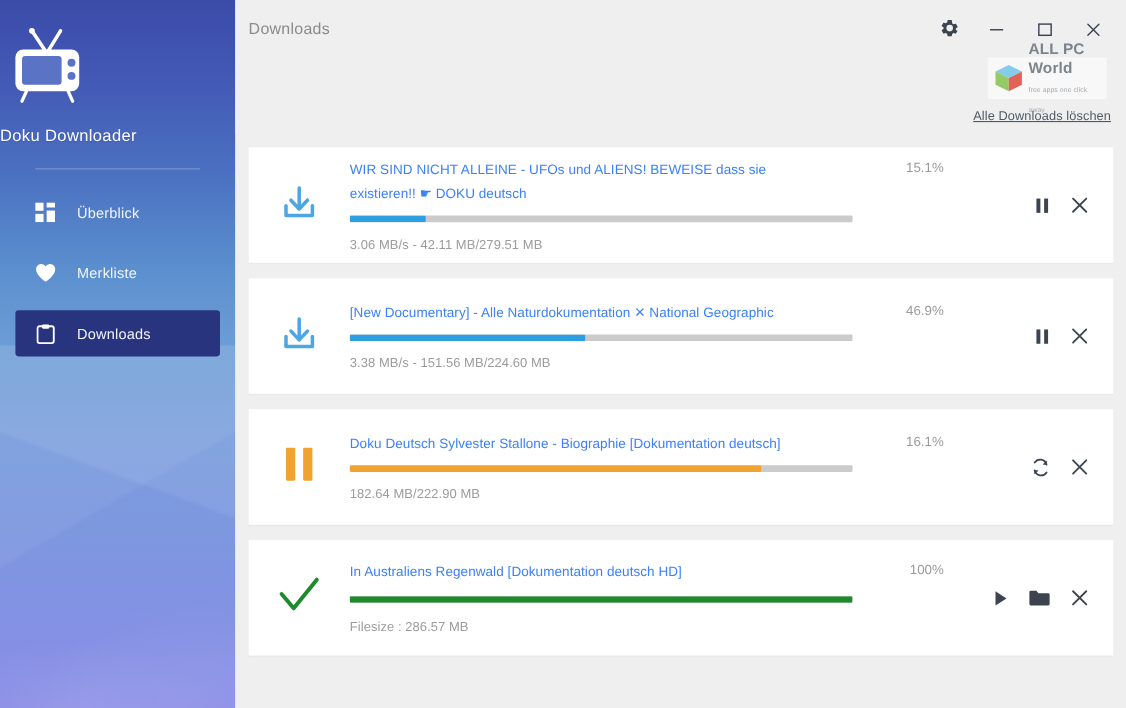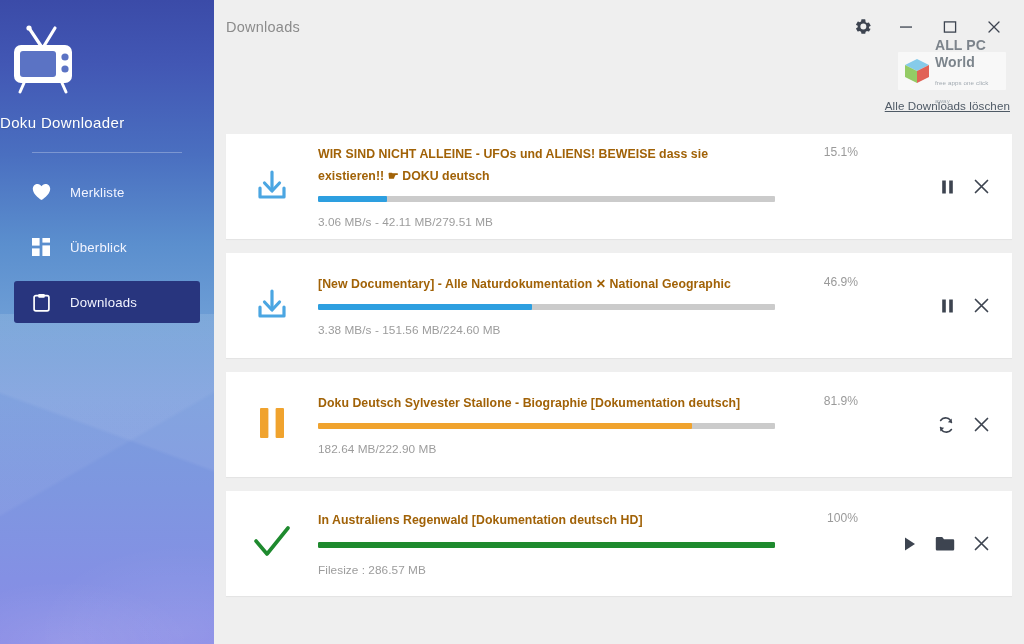--- a/index.html
+++ b/index.html
@@ -187,25 +187,24 @@
     flex-direction: column;
     justify-content: center;
   }
   .row-head {
     display: flex;
     align-items: flex-start;
     justify-content: space-between;
   }
   .dl-title {
     font-size: 12.3px;
-    color: #a16207;
+    color: #3b82f6;
     line-height: 1.72;
     letter-spacing: .05px;
     max-width: 430px;
-    font-weight: bold;
   }
   .dl-pct {
     font-size: 12.1px;
     color: #9a9a9a;
     white-space: nowrap;
     padding-top: 1px;
     margin-right: 6px;
   }
   .bar-track {
     margin-top: 9px;
@@ -260,37 +259,37 @@
           </svg>
         </span>
         <div class="brand-name">Doku Downloader</div>
       </div>
       <div class="brand-divider"></div>
 
       <nav class="nav">
 
         <div class="nav-item">
           <span class="nav-icon">
-            <svg width="19" height="18" viewBox="0 0 19 18">
-              <path d="M9.5 17 C9.5 17 0.8 11.6 0.8 5.9 C0.8 2.8 3.1 0.9 5.6 0.9 C7.3 0.9 8.8 1.9 9.5 3.2 C10.2 1.9 11.7 0.9 13.4 0.9 C15.9 0.9 18.2 2.8 18.2 5.9 C18.2 11.6 9.5 17 9.5 17 Z" fill="#ffffff"></path>
-            </svg>
-          </span>
-          <span>Merkliste</span>
-        </div>
-
-        <div class="nav-item">
-          <span class="nav-icon">
             <svg width="18" height="18" viewBox="0 0 18 18">
               <rect x="0" y="0" width="7.6" height="7.6" fill="#ffffff"></rect>
               <rect x="10.4" y="0" width="7.6" height="4.6" fill="#ffffff"></rect>
               <rect x="0" y="10.4" width="7.6" height="7.6" fill="#ffffff"></rect>
               <rect x="10.4" y="7.4" width="7.6" height="10.6" fill="#ffffff"></rect>
             </svg>
           </span>
           <span>Überblick</span>
+        </div>
+
+        <div class="nav-item">
+          <span class="nav-icon">
+            <svg width="19" height="18" viewBox="0 0 19 18">
+              <path d="M9.5 17 C9.5 17 0.8 11.6 0.8 5.9 C0.8 2.8 3.1 0.9 5.6 0.9 C7.3 0.9 8.8 1.9 9.5 3.2 C10.2 1.9 11.7 0.9 13.4 0.9 C15.9 0.9 18.2 2.8 18.2 5.9 C18.2 11.6 9.5 17 9.5 17 Z" fill="#ffffff"></path>
+            </svg>
+          </span>
+          <span>Merkliste</span>
         </div>
 
         <div class="nav-item active">
           <span class="nav-icon">
             <svg width="17" height="19" viewBox="0 0 17 19">
               <rect x="1.1" y="2.6" width="14.8" height="15.3" rx="1.8" fill="none" stroke="#ffffff" stroke-width="1.7"></rect>
               <rect x="5.2" y="0.9" width="6.6" height="3.9" rx="1" fill="#ffffff"></rect>
             </svg>
           </span>
           <span>Downloads</span>
@@ -430,21 +429,21 @@
           <span>
             <svg width="34" height="36" viewBox="0 0 34 36">
               <rect x="5" y="3" width="8.4" height="30" rx="1" fill="#f0a32e"></rect>
               <rect x="20.6" y="3" width="8.4" height="30" rx="1" fill="#f0a32e"></rect>
             </svg>
           </span>
         </div>
         <div class="card-body">
           <div class="row-head">
             <div class="dl-title">Doku Deutsch Sylvester Stallone - Biographie [Dokumentation deutsch]</div>
-            <div class="dl-pct">81.9%</div>
+            <div class="dl-pct">16.1%</div>
           </div>
           <div class="bar-track">
             <div class="bar-fill" style="width:81.9%;background:#f0a32e"></div>
           </div>
           <div class="dl-meta">182.64 MB/222.90 MB</div>
         </div>
         <div class="card-actions">
           <span class="act">
             <svg width="18" height="18" viewBox="0 0 18 18" fill="none">
               <path d="M14.4 6.4 A6 6 0 0 0 3.6 4.5" stroke="#3d4450" stroke-width="1.6" stroke-linecap="round"></path>

